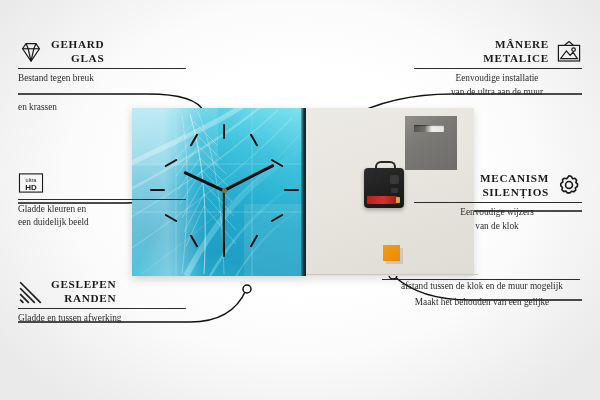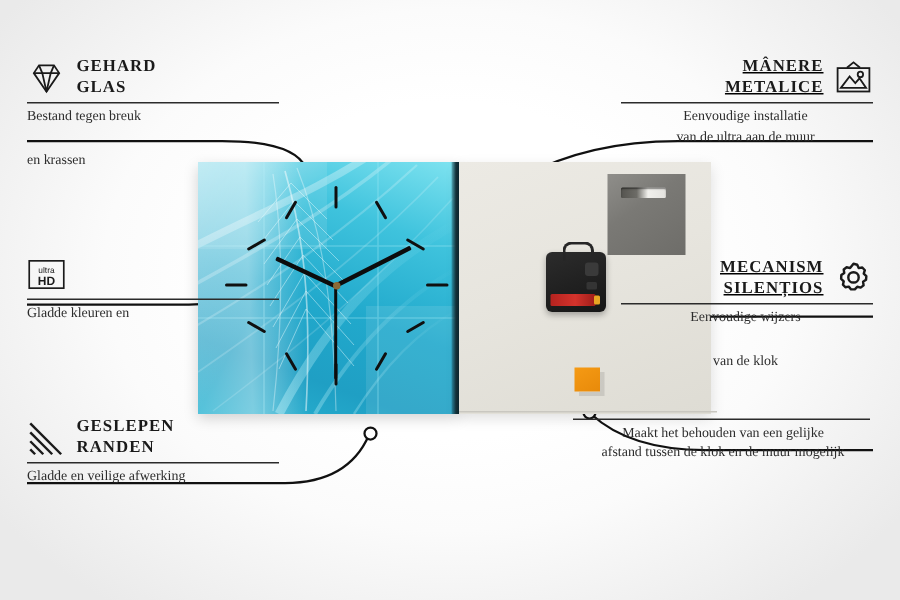--- a/index.html
+++ b/index.html
@@ -13,25 +13,26 @@
     background:
       radial-gradient(ellipse 62% 70% at 50% 45%, #ffffff 0%, #ffffff 40%, #fbfbfb 62%, #f2f2f2 82%, #eaeaea 100%);
   }
 
   
   .wires{position:absolute;inset:0;width:600px;height:400px;}
 
   
   .feat{position:absolute;}
   .feat .head{display:flex;align-items:center;gap:7px;}
-  .feat.right .head{flex-direction:row-reverse;text-decoration:underline;}
+  .feat.right .head{flex-direction:row-reverse;}
   .feat .ttl{
     font-size:11.2px;font-weight:bold;letter-spacing:.7px;
     color:#1a1a1a;line-height:1.22;text-transform:uppercase;
     font-family:"Liberation Serif", serif;
+    text-align:right;
   }
   .feat.right .ttl{text-align:right;}
   .feat .rule{height:1px;background:#2b2b2b;margin-top:3px;}
   .feat .desc{
     font-size:9.3px;color:#2c2c2c;line-height:1.42;margin-top:3px;
     font-family:"Liberation Serif", serif;
   }
   .feat.right .desc{text-align:center;}
   .ico{width:26px;height:26px;flex:0 0 26px;display:block;}
 
@@ -242,39 +243,40 @@
   <div class="feat left" style="left:18px;top:170px;width:180px;">
     <div class="head">
       <svg class="ico" viewBox="0 0 28 24">
         <rect x="1.6" y="2.2" width="24.8" height="19.6" fill="none" stroke="#1a1a1a" stroke-width="1.2"></rect>
         <text x="14" y="11" text-anchor="middle" font-family="Liberation Sans, sans-serif" font-size="6" fill="#1a1a1a">ultra</text>
         <text x="14" y="19.4" text-anchor="middle" font-family="Liberation Sans, sans-serif" font-size="8.6" font-weight="bold" fill="#1a1a1a">HD</text>
       </svg>
     </div>
     <div class="rule" style="width:168px;"></div>
     <div class="desc">Gladde kleuren en</div>
+    <div class="desc" style="margin-top:0;">een duidelijk beeld</div>
   </div>
 
   <div class="feat left" style="left:18px;top:278px;width:180px;">
     <div class="head">
       <svg class="ico" viewBox="0 0 24 24">
         <g stroke="#1a1a1a" stroke-width="1.5" fill="none">
           <path d="M2,3 L21,22"></path>
           <path d="M2,8.5 L15.5,22"></path>
           <path d="M2,14 L10,22"></path>
           <path d="M2,19 L5,22"></path>
         </g>
       </svg>
       <div>
         <div class="ttl">GESLEPEN</div>
         <div class="ttl">RANDEN</div>
       </div>
     </div>
     <div class="rule" style="width:168px;"></div>
-    <div class="desc">Gladde en veilige afwerking</div>
+    <div class="desc">Gladde en tussen afwerking</div>
   </div>
 
   <div class="feat right" style="left:412px;top:38px;width:170px;">
     <div class="head">
       <svg class="ico" viewBox="0 0 26 24">
         <g fill="none" stroke="#1a1a1a" stroke-width="1.2">
           <path d="M8.6,5.2 L13,1.6 L17.4,5.2"></path>
           <rect x="2.4" y="5.4" width="21.2" height="15.6"></rect>
           <path d="M4.6,18.6 L10.4,11 L14.2,15.4 L17,12.2 L21.4,18.6 Z"></path>
           <circle cx="17.6" cy="9.6" r="1.8"></circle>
@@ -301,22 +303,22 @@
           <circle cx="12" cy="11" r="3.2"></circle>
         </g>
       </svg>
       <div>
         <div class="ttl">MECANISM</div>
         <div class="ttl">SILENȚIOS</div>
       </div>
     </div>
     <div class="rule" style="width:168px;margin-left:2px;"></div>
     <div class="desc">Eenvoudige wijzers</div>
-    <div class="desc" style="margin-top:15px;">van de klok</div>
+    <div class="desc" style="margin-top:0;">van de klok</div>
   </div>
 
   <div class="feat right" style="left:382px;top:276px;width:200px;">
     <div class="rule" style="width:198px;"></div>
+    <div class="desc" style="margin-top:0;">afstand tussen de klok en de muur mogelijk</div>
     <div class="desc">Maakt het behouden van een gelijke</div>
-    <div class="desc" style="margin-top:0;">afstand tussen de klok en de muur mogelijk</div>
   </div>
 
 </div>
 
 </body></html>

